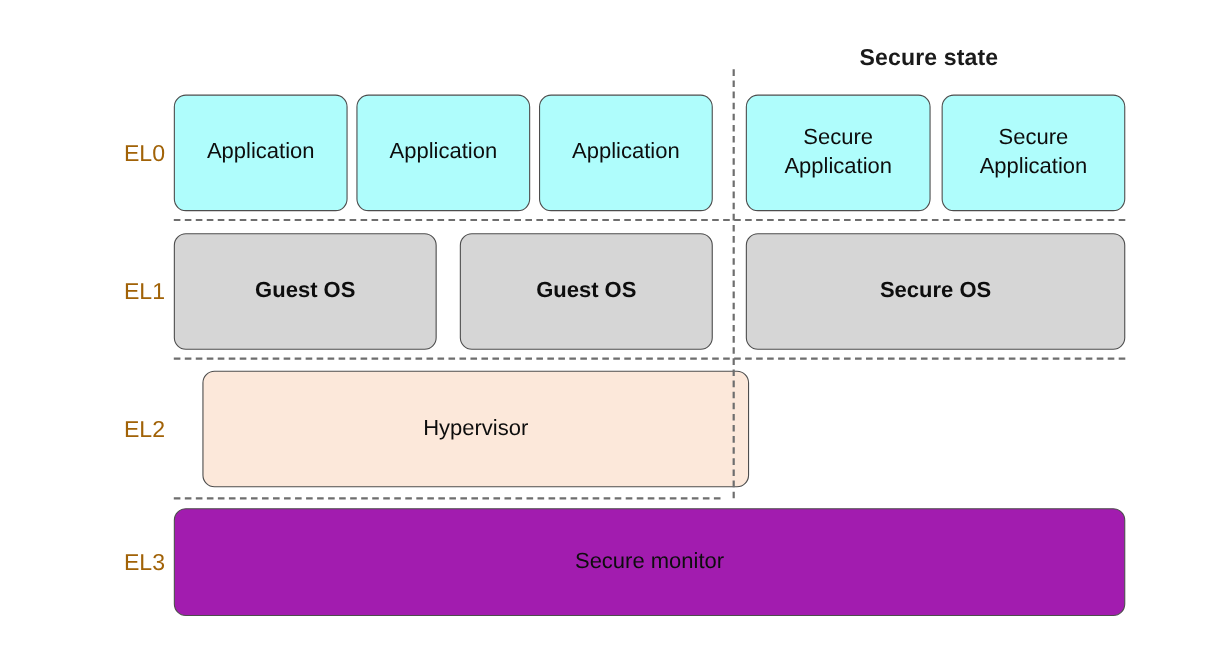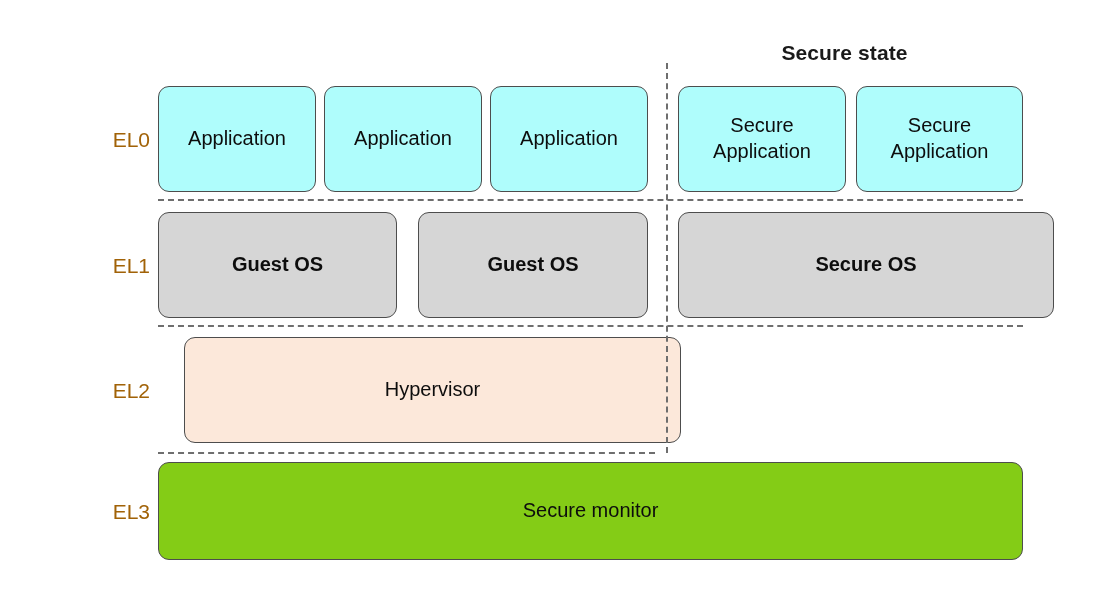--- a/index.html
+++ b/index.html
@@ -66,21 +66,21 @@
     justify-content: center;
     text-align: center;
     font-size: 20px;
     line-height: 1.28;
     color: #0d0d0d;
     padding: 2px 6px;
   }
   .block.app      { background: #affdfc; }
   .block.os       { background: #d6d6d6; font-weight: bold; }
   .block.hyper    { background: #fce8da; }
-  .block.monitor  { background: #84cc16; }
+  .block.monitor  { background: #a21caf; }
 
   
   .row-el0 { top: 86px;  height: 106px; }
   
   .row-el1 { top: 212px; height: 106px; }
   
   .row-el2 { top: 337px; height: 106px; }
   
   .row-el3 { top: 462px; height: 98px; }
 
@@ -88,21 +88,21 @@
   #app-0 { left: 158px; width: 158px; }
   #app-1 { left: 324px; width: 158px; }
   #app-2 { left: 490px; width: 158px; }
   
   #sapp-0 { left: 678px; width: 168px; }
   #sapp-1 { left: 856px; width: 167px; }
 
   
   #guest-0 { left: 158px; width: 239px; }
   #guest-1 { left: 418px; width: 230px; }
-  #secure-os { left: 678px; width: 376px; }
+  #secure-os { left: 678px; width: 345px; }
 
   
   #hypervisor { left: 158px; width: 497px; margin-left: 26px; }
 
   
   #secure-monitor { left: 158px; width: 865px; }
 
   
   .hsep {
     position: absolute;

